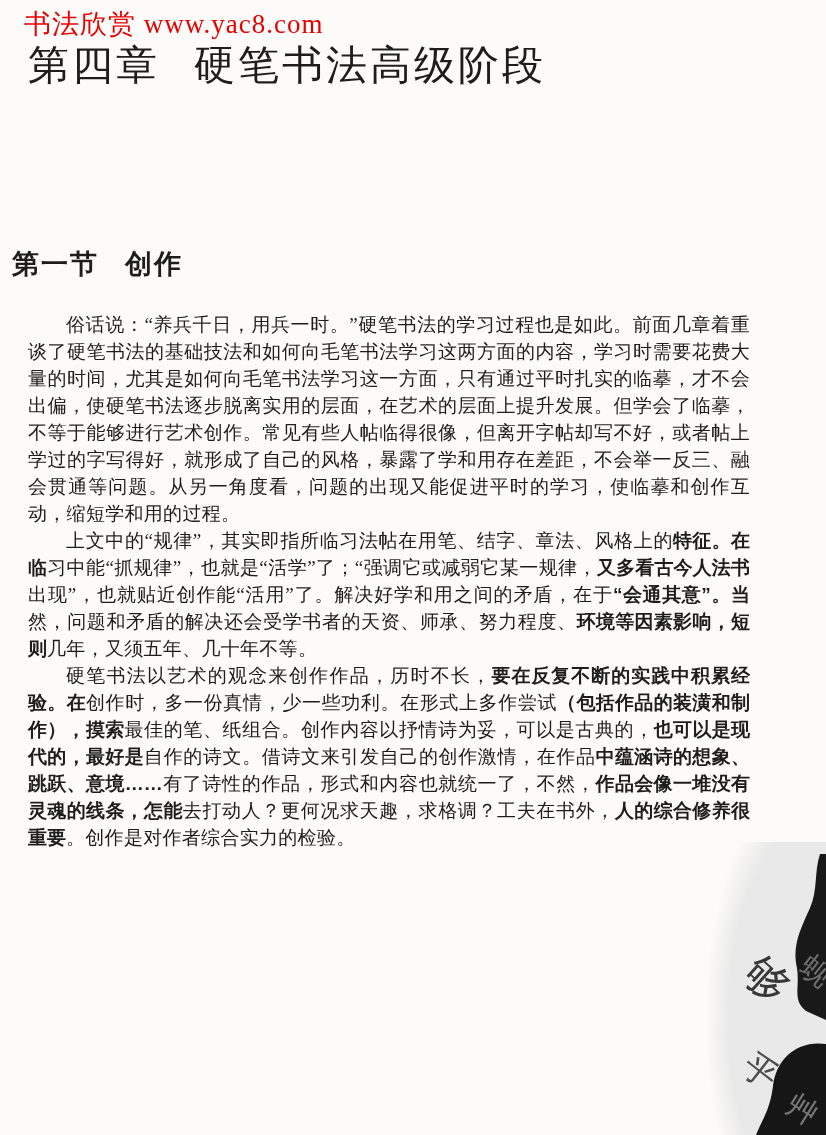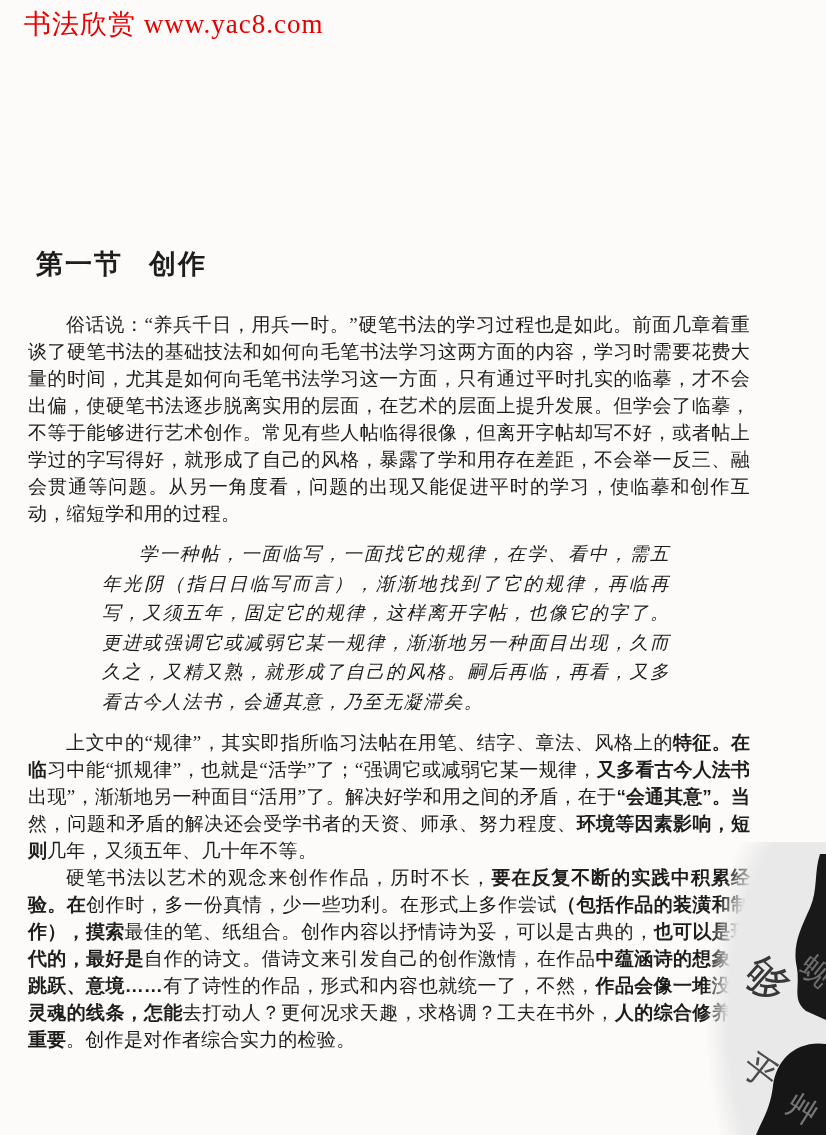--- a/index.html
+++ b/index.html
@@ -22,21 +22,21 @@
   }
   
   .chapter{
     position:absolute;left:28px;top:38px;
     font-size:41px;letter-spacing:3px;
     font-weight:500;white-space:nowrap;
   }
   .chapter .gap{display:inline-block;width:34px;}
   
   .section{
-    position:absolute;left:36px;top:246px;
+    position:absolute;left:12px;top:246px;
     font-size:27px;font-weight:700;
     font-family:"Liberation Sans","DejaVu Sans",sans-serif;
     letter-spacing:2px;white-space:nowrap;
   }
   .section .gap{display:inline-block;width:26px;}
   
   .body-text{
     position:absolute;left:28px;top:311px;width:722px;
     font-size:19px;line-height:27px;
     text-align:justify;
@@ -63,29 +63,31 @@
   }
   .corner-art{position:absolute;right:0;top:848px;width:92px;height:287px;}
 </style>
 </head>
 <body>
 
 <div class="page" style="background: rgb(252, 251, 249); color: rgb(29, 29, 29);">
 
   <div class="watermark" style="color:#e60000;">书法欣赏 www.yac8.com</div>
 
+  <h1 class="chapter" style="margin:0;">
+    <span>第四章</span><span class="gap"></span><span>硬笔书法高级阶段</span>
+  </h1>
 
   <h2 class="section" style="margin:0;">
     <span>第一节</span><span class="gap"></span><span>创作</span>
   </h2>
 
   <div class="body-text">
       <p class="para"><span>俗话说：“养兵千日，用兵一时。”硬笔书法的学习过程也是如此。前面几章着重谈了硬笔书法的基础技法和如何向毛笔书法学习这两方面的内容，学习时需要花费大量的时间，尤其是如何向毛笔书法学习这一方面，只有通过平时扎实的临摹，才不会出偏，使硬笔书法逐步脱离实用的层面，在艺术的层面上提升发展。但学会了临摹，不等于能够进行艺术创作。常见有些人帖临得很像，但离开字帖却写不好，或者帖上学过的字写得好，就形成了自己的风格，暴露了学和用存在差距，不会举一反三、融会贯通等问题。从另一角度看，问题的出现又能促进平时的学习，使临摹和创作互动，缩短学和用的过程。</span></p>
-      <p class="quote"><span>学一种帖，一面临写，一面找它的规律，在学、看中，需五年光阴（指日日临写而言），渐渐地找到了它的规律，再临再写，又须五年，固定它的规律，这样离开字帖，也像它的字了。更进或强调它或减弱它某一规律，渐渐地另一种面目出现，久而久之，又精又熟，就形成了自己的风格。嗣后再临，再看，又多看古今人法书，会通其意，乃至无凝滞矣。</span></p>
-      <p class="para"><span>上文中的“规律”，其实即指所临习法帖在用笔、结字、章法、风格上的</span><span class="seg-bold">特征。在临</span><span>习中能“抓规律”，也就是“活学”了；“强调它或减弱它某一规律，</span><span class="seg-bold">又多看古今人法书</span><span>出现”，渐渐地另一种面目“活用”了。解决好学和用之间的矛盾，在于</span><span class="seg-bold">“会通其意”。当</span><span>然，问题和矛盾的解决还会受学书者的天资、师承、努力程度、</span><span class="seg-bold">环境等因素影响，短则</span><span>几年，又须五年、几十年不等。</span></p>
+      <p class="para"><span>上文中的“规律”，其实即指所临习法帖在用笔、结字、章法、风格上的</span><span class="seg-bold">特征。在临</span><span>习中能“抓规律”，也就是“活学”了；“强调它或减弱它某一规律，</span><span class="seg-bold">又多看古今人法书</span><span>出现”，也就贴近创作能“活用”了。解决好学和用之间的矛盾，在于</span><span class="seg-bold">“会通其意”。当</span><span>然，问题和矛盾的解决还会受学书者的天资、师承、努力程度、</span><span class="seg-bold">环境等因素影响，短则</span><span>几年，又须五年、几十年不等。</span></p>
       <p class="para"><span>硬笔书法以艺术的观念来创作作品，历时不长，</span><span class="seg-bold">要在反复不断的实践中积累经验。在</span><span>创作时，多一份真情，少一些功利。在形式上多作尝试</span><span class="seg-bold">（包括作品的装潢和制作），摸索</span><span>最佳的笔、纸组合。创作内容以抒情诗为妥，可以是古典的，</span><span class="seg-bold">也可以是现代的，最好是</span><span>自作的诗文。借诗文来引发自己的创作激情，在作品</span><span class="seg-bold">中蕴涵诗的想象、跳跃、意境……</span><span>有了诗性的作品，形式和内容也就统一了，不然，</span><span class="seg-bold">作品会像一堆没有灵魂的线条，怎能</span><span>去打动人？更何况求天趣，求格调？工夫在书外，</span><span class="seg-bold">人的综合修养很重要</span><span>。创作是对作者综合实力的检验。</span></p>
     </div>
 
   <div class="corner-shade"></div>
   <svg class="corner-art" width="92" height="287" viewBox="0 0 92 287" xmlns="http://www.w3.org/2000/svg" aria-hidden="true">
 
     <path d="M86,6 C80,24 84,42 76,60 C66,82 58,98 63,120 C66,140 58,152 72,163 L92,172 L92,6 Z" fill="#191919"></path>
 
     <path d="M92,196 C62,192 42,212 39,238 C36,262 28,272 22,287 L92,287 Z" fill="#161616"></path>
 

